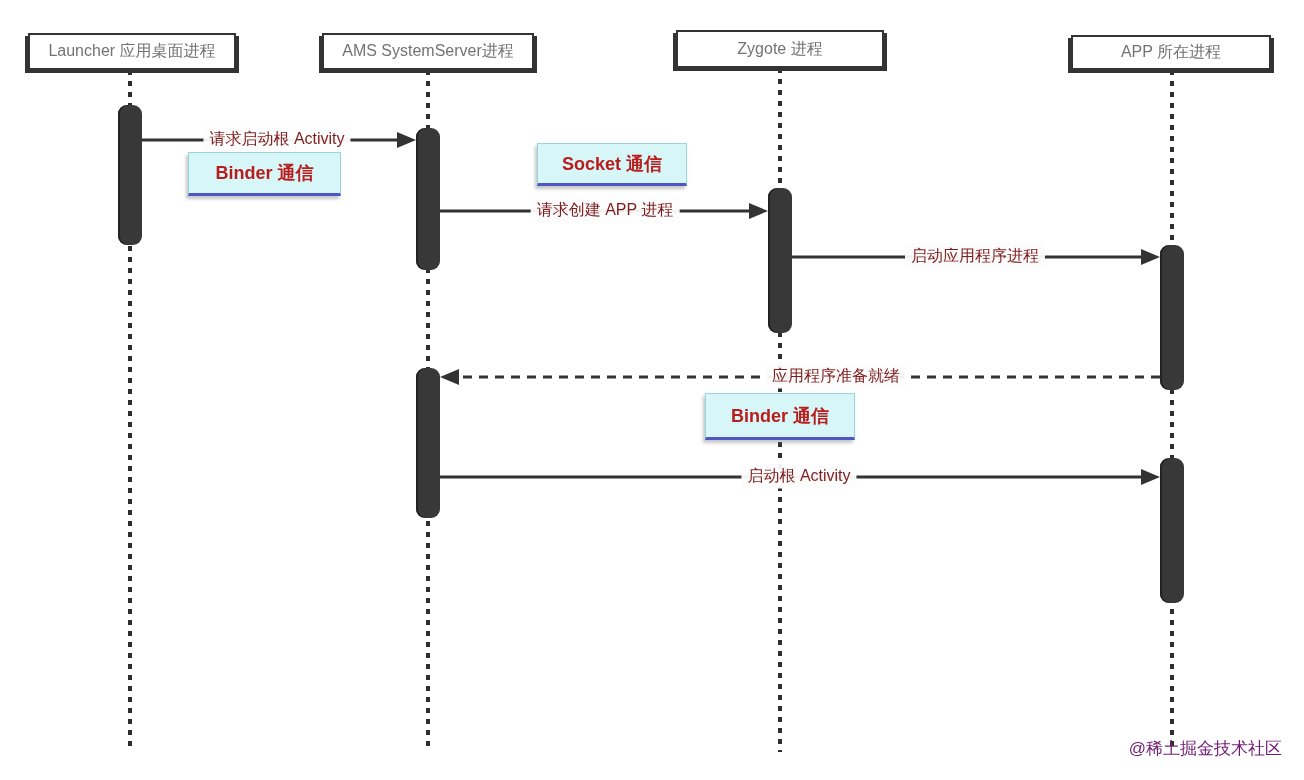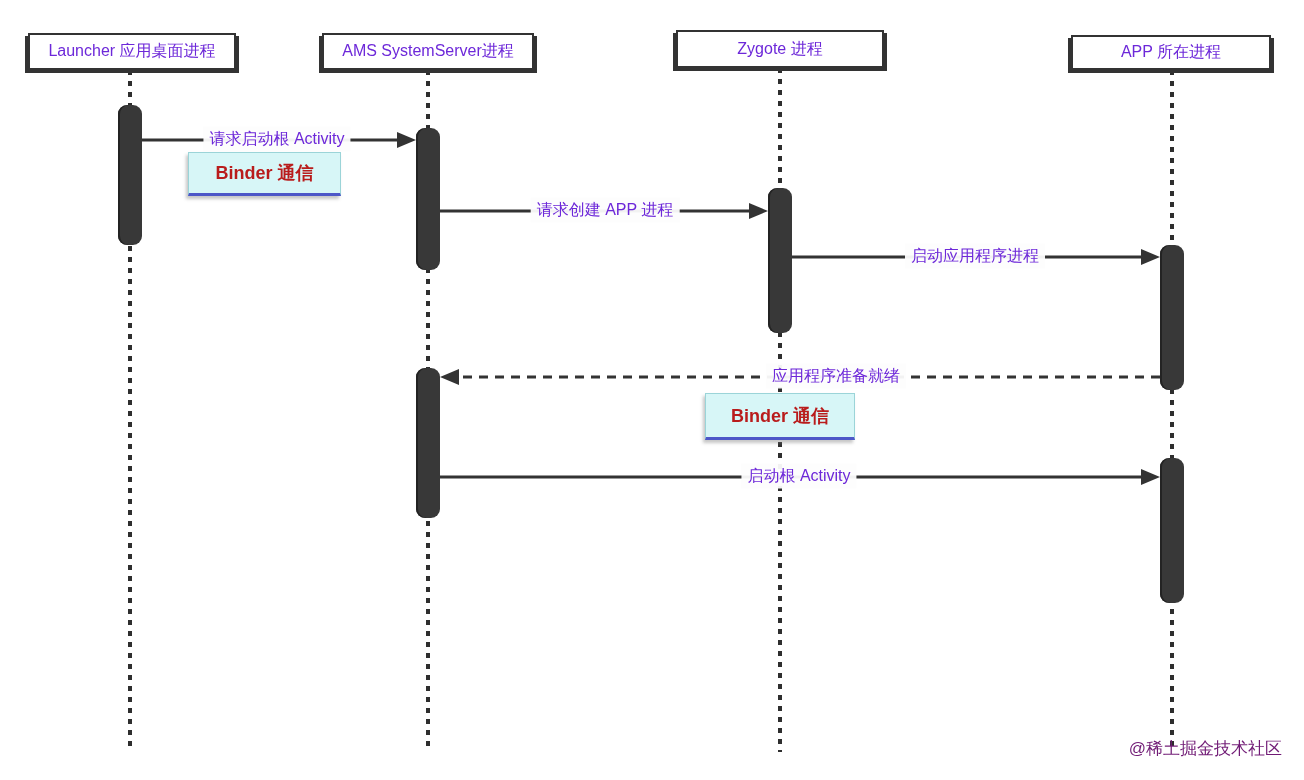--- a/index.html
+++ b/index.html
@@ -15,21 +15,21 @@
   .msg-line{stroke:#333333;stroke-width:3;}
   .msg-line.dashed{stroke-dasharray:9 7;}
   .arrow-head{fill:#333333;stroke:none;}
 
   .participant{
     position:absolute;
     background:#ffffff;
     border:2px solid #333333;
     box-shadow:-3px 3px 0 #333333, 3px 3px 0 #333333;
     display:flex;align-items:center;justify-content:center;
-    font-size:16px;color:#6d28d9;white-space:nowrap;
+    font-size:16px;color:#737373;white-space:nowrap;
     box-sizing:border-box;
   }
   #ph-launcher{left:28px;top:33px;width:208px;height:37px;}
   #ph-ams{left:322px;top:33px;width:212px;height:37px;align-items:center;}
   #ph-zygote{left:676px;top:30px;width:208px;height:38px;}
   #ph-app{left:1071px;top:35px;width:200px;height:35px;justify-content:center;}
 
   .bar{
     position:absolute;width:24px;background:#383838;
     border-radius:9px;box-shadow:inset 2px 0 0 #232323;
@@ -37,21 +37,21 @@
   #bar-launcher{left:118px;top:105px;height:140px;}
   #bar-ams-1{left:416px;top:128px;height:142px;}
   #bar-zygote{left:768px;top:188px;height:145px;}
   #bar-app-1{left:1160px;top:245px;height:145px;}
   #bar-ams-2{left:416px;top:368px;height:150px;}
   #bar-app-2{left:1160px;top:458px;height:145px;}
 
   .msg-label{
     position:absolute;transform:translate(-50%,-50%);
     background:rgba(253,253,253,0.95);
-    padding:2px 6px;font-size:16px;color:#6d28d9;white-space:nowrap;
+    padding:2px 6px;font-size:16px;color:#7f1d1d;white-space:nowrap;
   }
   #ml-1{left:277px;top:139px;}
   #ml-2{left:605px;top:210px;}
   #ml-3{left:975px;top:256px;}
   #ml-4{left:836px;top:376px;text-align:right;}
   #ml-5{left:799px;top:476px;}
 
   .note{
     position:absolute;
     background:#d7f6f7;
@@ -121,19 +121,22 @@
 
   <div class="msg-label" id="ml-1">请求启动根 Activity</div>
   <div class="msg-label" id="ml-2">请求创建 APP 进程</div>
   <div class="msg-label" id="ml-3">启动应用程序进程</div>
   <div class="msg-label" id="ml-4">应用程序准备就绪</div>
   <div class="msg-label" id="ml-5">启动根 Activity</div>
 
   <div class="note" id="note-binder-1">
     <span>Binder 通信</span>
   </div>
+  <div class="note" id="note-socket">
+    <span>Socket 通信</span>
+  </div>
   <div class="note" id="note-binder-2">
     <span>Binder 通信</span>
   </div>
 
   <div class="watermark">@稀土掘金技术社区</div>
 
 </div>
 
 </body></html>

